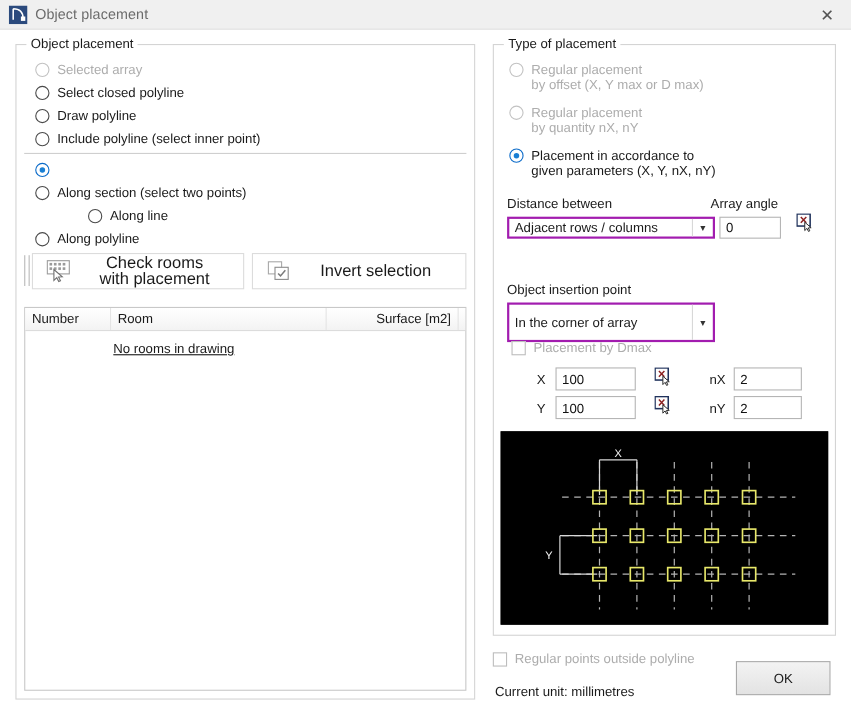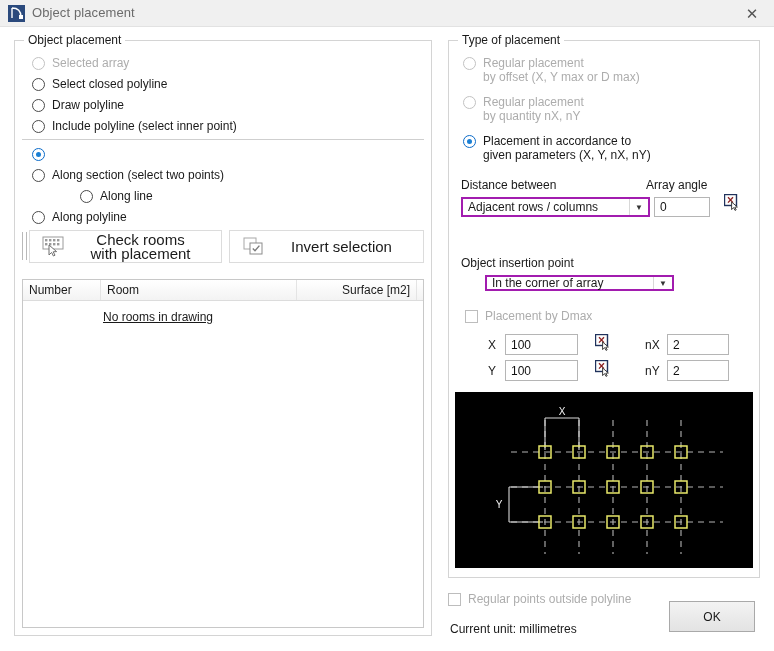--- a/index.html
+++ b/index.html
@@ -311,21 +311,21 @@
 </div>
 <div class="pickbtn" style="left:724px; top:194px;">
   <svg width="17" height="17" viewBox="0 0 17 17">
     <rect x="0.5" y="0.5" width="12" height="11" fill="#fdfdfd" stroke="#20325c" stroke-width="1.4"></rect>
     <path d="M4 3.2 L9 8.6 M9 3.2 L4 8.6" stroke="#8b2020" stroke-width="1.3"></path>
     <path d="M7.6 8 L7.6 15.6 L9.6 13.6 L11 16.4 L12.2 15.8 L10.8 13.2 L13.4 13 Z" fill="#ffffff" stroke="#2b2b2b" stroke-width="0.9"></path>
   </svg>
 </div>
 
 <span class="field-label" style="left:461px; top:256px;">Object insertion point</span>
-<div class="combo" style="left:461px; top:275px; width:189px; height:16px;margin-left:24px;">
+<div class="combo" style="left:461px; top:275px; width:189px; height:36px;">
   <span class="combo-text">In the corner of array</span>
   <span class="combo-arrow">▼</span>
 </div>
 
 <div class="cbox-row" style="left:465px; top:309px;">
   <span class="cbox"></span>
   <span class="cbox-label">Placement by Dmax</span>
 </div>
 
 <span class="field-label" style="left:488px; top:338px;">X</span>

